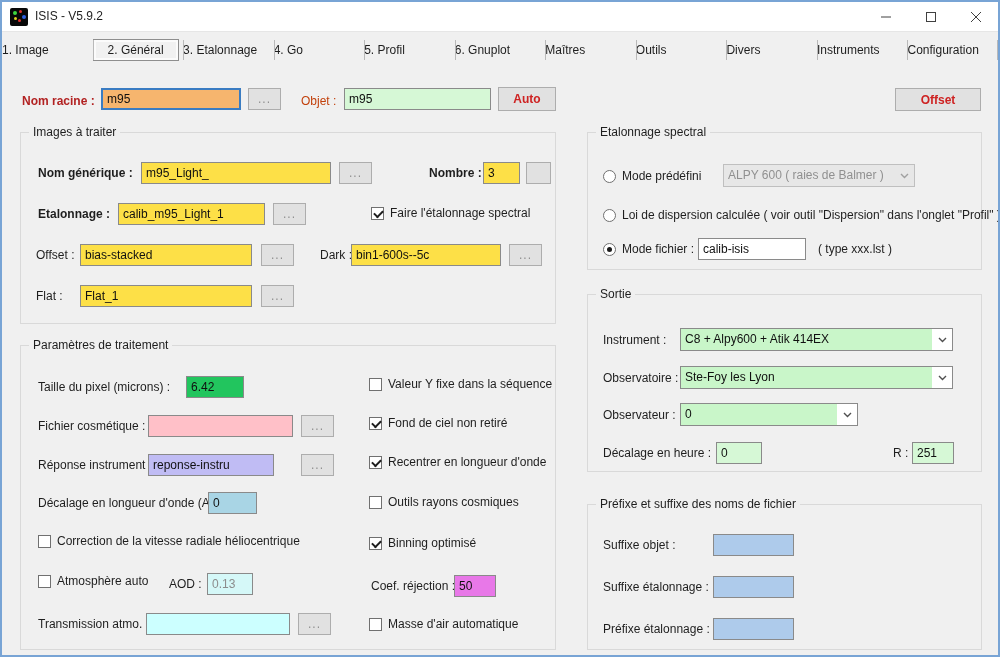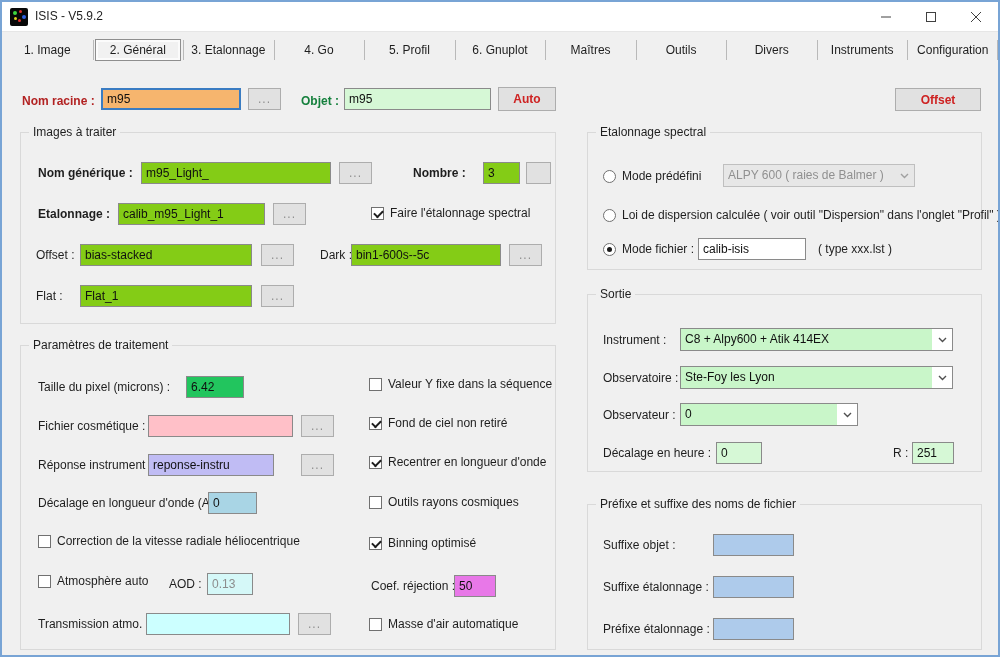--- a/index.html
+++ b/index.html
@@ -10,36 +10,36 @@
   }
   
   .titlebar { position:absolute; left:0; top:0; right:0; height:30px; background:#ffffff; border-bottom:1px solid #e6e6e6; }
   .app-icon { position:absolute; left:8px; top:6px; width:18px; height:18px; background:#080808; border-radius:2px; }
   .app-icon i { position:absolute; border-radius:50%; }
   .title-text { position:absolute; left:33px; top:7px; font-size:12px; color:#1e1e1e; }
   .win-btn { position:absolute; top:0; width:45px; height:30px; display:flex; align-items:center; justify-content:center; color:#404040; }
   .win-btn svg { display:block; }
   
   .tabstrip { position:absolute; left:0; top:31px; right:0; height:34px; display:flex; }
-  .tab { flex:1; position:relative; display:flex; align-items:center; justify-content:center; font-size:12px; color:#1e1e1e; }
+  .tab { flex:1; position:relative; display:flex; align-items:center; font-size:12px; color:#1e1e1e; }
   .tab + .tab::before { content:""; position:absolute; left:0; top:7px; bottom:7px; width:1px; background:#b9b9b9; }
   .tab.selected .tab-box {
     border:1px solid #8e8e8e; box-shadow:inset 0 0 0 2px #fbfbfb;
     padding:3px 14px; background:#f1f1f1;
   }
   .tabstrip::after { content:""; position:absolute; right:0; top:7px; bottom:7px; width:1px; background:#b9b9b9; }
   
   .lbl { position:absolute; font-size:12px; color:#1e1e1e; white-space:nowrap; }
   .lbl.b { font-weight:bold; }
   .lbl.red1 { color:#b22222; font-weight:bold; }
-  .lbl.red2 { color:#15803d; font-weight:bold; }
+  .lbl.red2 { color:#c2410c; font-weight:normal; }
   input.fld { position:absolute; height:22px; border:1px solid #8a8a8a; font-family:"Liberation Sans",sans-serif; font-size:12px; color:#101010; padding:0 4px; outline:none; }
   .c-orange { background:#f6b56e; }
   .c-green  { background:#d6f8d6; }
-  .c-yellow { background:#84cc16; }
+  .c-yellow { background:#fde047; }
   .c-bgreen { background:#22c55e; }
   .c-pink   { background:#ffc0c8; }
   .c-purple { background:#c0bcf4; }
   .c-pblue  { background:#a9d5e5; }
   .c-cyan   { background:#ccffff; }
   .c-cyan2  { background:#d5f8f8; color:#8c8c8c !important; }
   .c-mag    { background:#e878e8; }
   .c-sblue  { background:#aecbeb; }
   .c-white  { background:#ffffff; }
   .focused  { border:2px solid #3a7cc2 !important; }
@@ -138,21 +138,21 @@
   <input class="fld c-green" style="left: 342px; top: 86px; width: 147px;" value="m95">
   <button class="btn red" style="left:496px;top:85px;width:58px;height:24px">Auto</button>
   <button class="btn red" style="left:893px;top:86px;width:86px;height:23px">Offset</button>
 
   <div class="group" style="left:18px;top:130px;width:536px;height:192px">
     <span class="gtitle">Images à traiter</span>
 
     <span class="lbl b" style="left:17px;top:33px">Nom générique :</span>
     <input class="fld c-yellow" style="left: 120px; top: 29px; width: 190px;" value="m95_Light_">
     <button class="btn browse" style="left:318px;top:29px;width:33px;height:22px">...</button>
-    <span class="lbl b" style="left:392px;top:33px">Nombre :</span>
+    <span class="lbl b" style="left:408px;top:33px">Nombre :</span>
     <input class="fld c-yellow" style="left: 462px; top: 29px; width: 37px;" value="3">
     <button class="btn" style="left:505px;top:29px;width:25px;height:22px"></button>
 
     <span class="lbl b" style="left:17px;top:74px">Etalonnage :</span>
     <input class="fld c-yellow" style="left: 97px; top: 70px; width: 147px;" value="calib_m95_Light_1">
     <button class="btn browse" style="left:252px;top:70px;width:33px;height:22px">...</button>
     <span class="cb" style="left:350px;top:73px">
       <span class="cbbox checked"></span>
       <span>Faire l'étalonnage spectral</span>
     </span>

